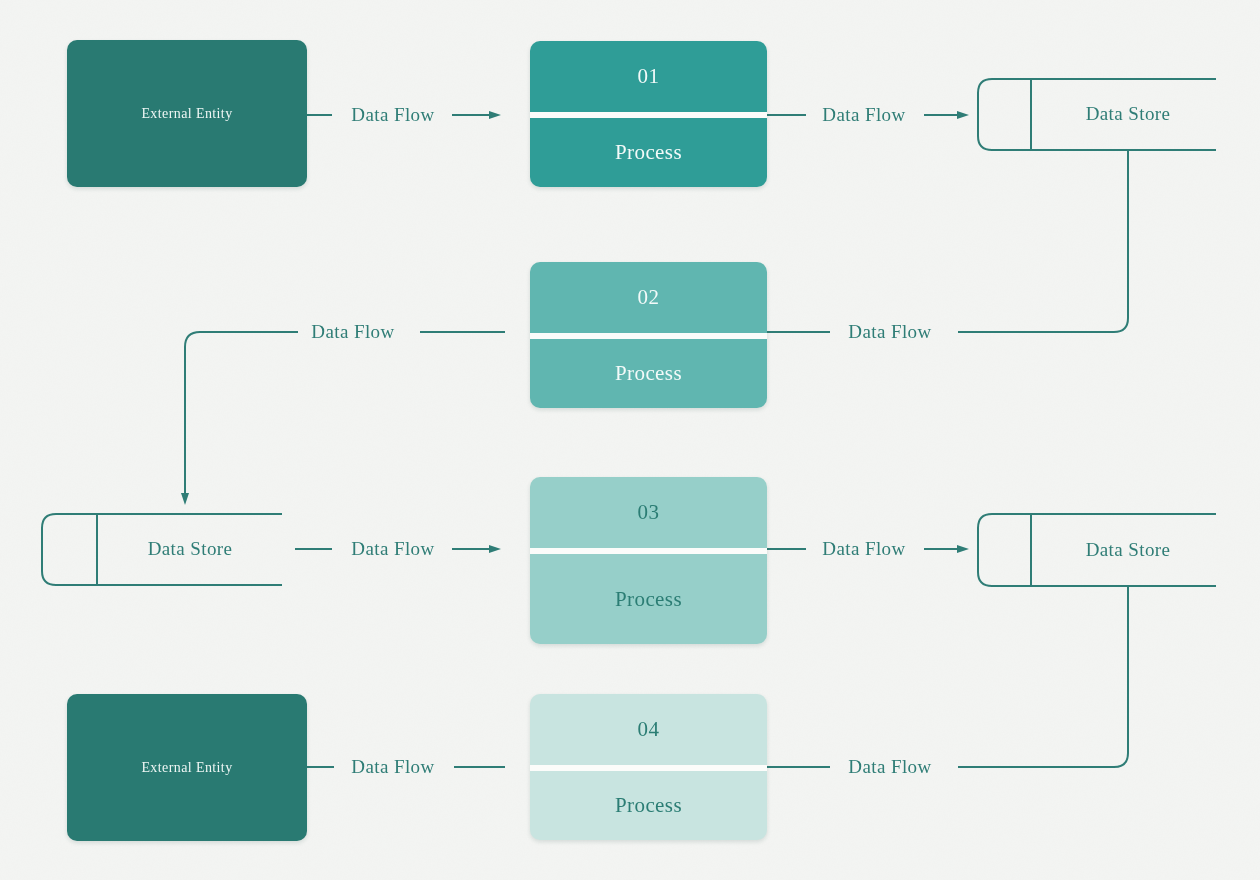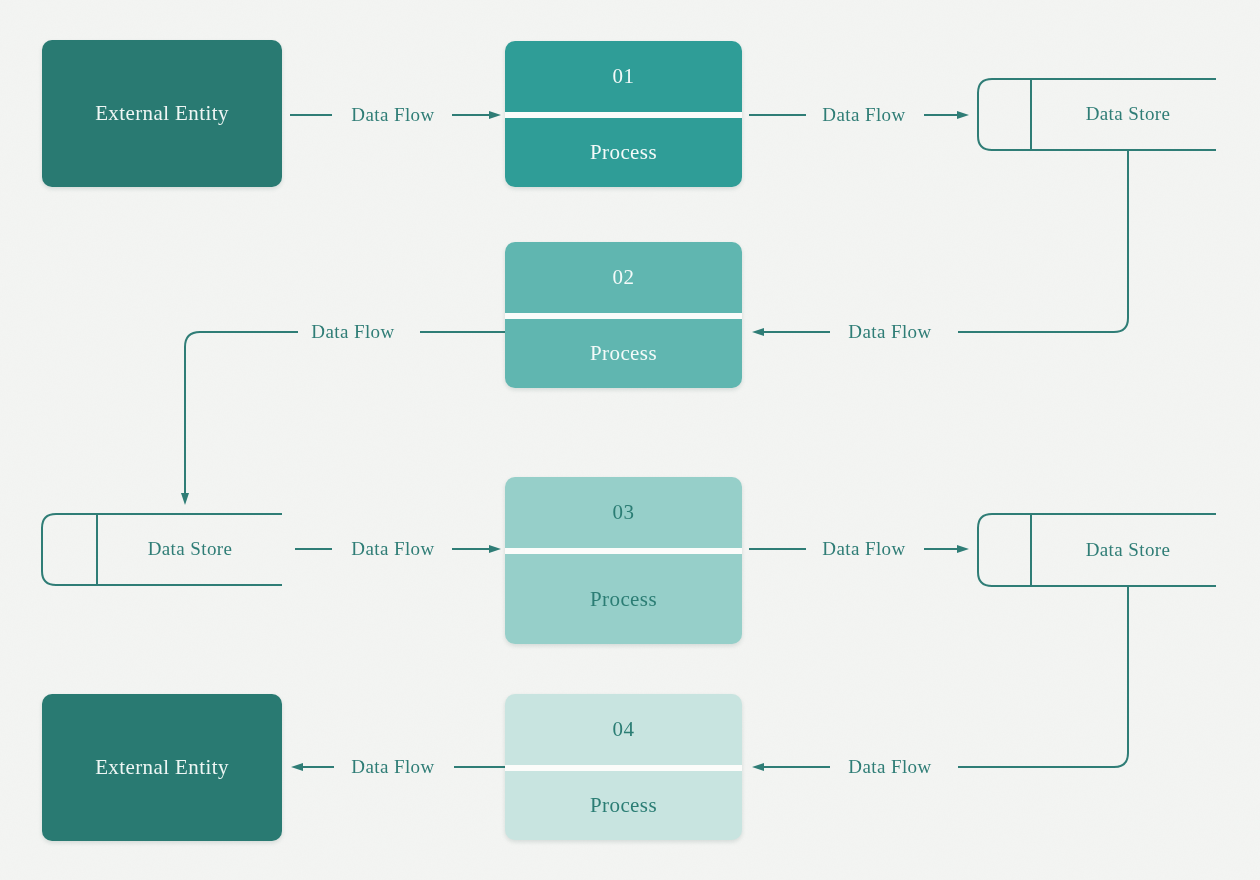--- a/index.html
+++ b/index.html
@@ -19,28 +19,29 @@
   .wire {
     fill: none;
     stroke: #2f7d76;
     stroke-width: 2;
   }
   .node {
     position: absolute;
     box-sizing: border-box;
     border-radius: 10px;
     box-shadow: 0 2px 4px rgba(30, 70, 65, 0.14);
+    margin-left: 25px;
   }
   .entity {
     display: flex;
     align-items: center;
     justify-content: center;
     background: #297a72;
     color: #eef6f4;
-    font-size: 21px;
+    font-size: 14px;
     letter-spacing: 0.4px;
   }
   .proc {
     display: flex;
     flex-direction: column;
     font-size: 21px;
     letter-spacing: 0.4px;
   }
   .proc-top {
     height: 71px;
@@ -50,21 +51,21 @@
   }
   .proc-divider { height: 6px; background: #fbfcfa; }
   .proc-bottom {
     flex: 1;
     display: flex;
     align-items: center;
     justify-content: center;
     border-radius: 24px;
   }
   .p01 { left: 505px; top: 41px;  width: 237px; height: 146px; background: #2f9d97; color: #f3faf9; }
-  .p02 { left: 505px; top: 242px; width: 237px; height: 146px; background: #60b6b0; color: #f3faf9; }
+  .p02 { left: 505px; top: 262px; width: 237px; height: 146px; background: #60b6b0; color: #f3faf9; }
   .p03 { left: 505px; top: 477px; width: 237px; height: 167px; background: #96cfc9; color: #2b7d74; }
   .p04 { left: 505px; top: 694px; width: 237px; height: 146px; background: #c8e4e0; color: #2b7d74; }
   .ee1 { left: 42px;  top: 40px;  width: 240px; height: 147px; }
   .ee2 { left: 42px;  top: 694px; width: 240px; height: 147px; }
   .flow-label, .ds-label {
     position: absolute;
     transform: translate(-50%, -50%);
     color: #2f7d76;
     font-size: 19px;
     letter-spacing: 0.4px;

